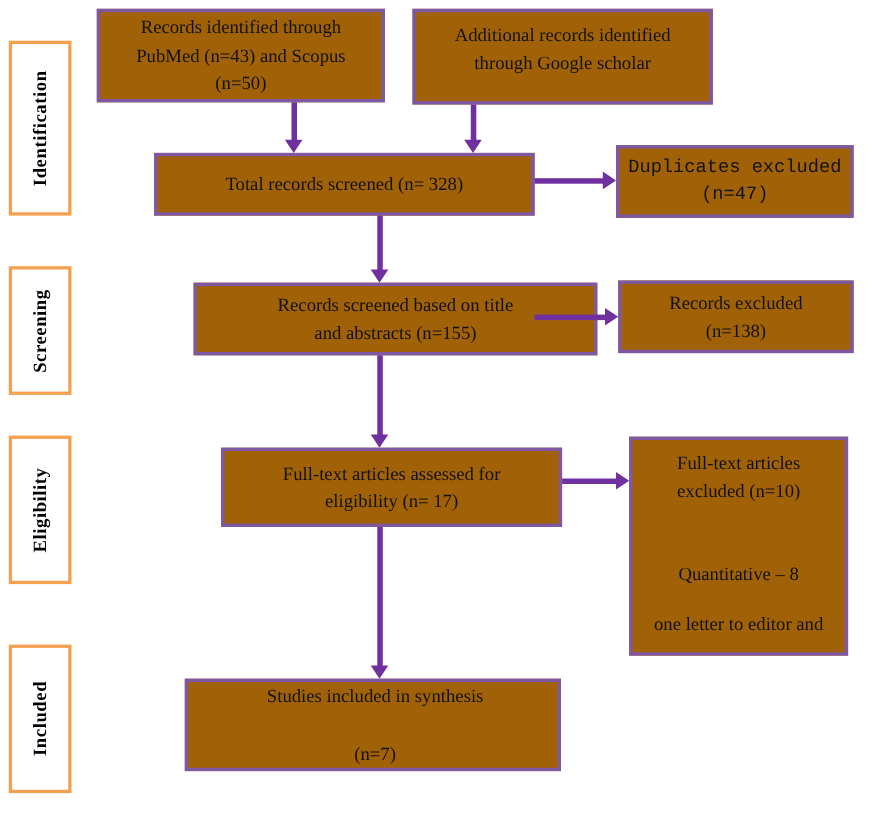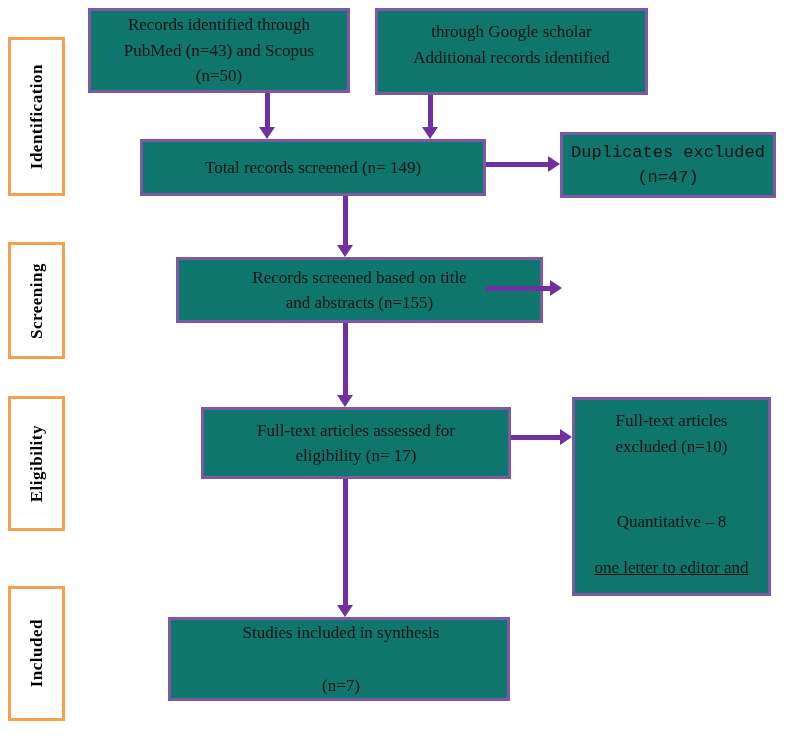--- a/index.html
+++ b/index.html
@@ -5,31 +5,31 @@
   * { margin:0; padding:0; box-sizing:border-box; }
   html,body { background:#ffffff; }
   body { font-family:"Liberation Serif", serif; }
   .canvas {
     position:relative; width:798px; height:744px;
     background:#ffffff; overflow:hidden;
   }
   .pbox {
     position:absolute;
     border:3px solid var(--box-border,#7e57a5);
-    background:#0f766e;
+    background:#a16207;
     display:flex; flex-direction:column;
     align-items:center; justify-content:center;
     text-align:center;
     font-size:17px; color:#111111; line-height:1.5;
     padding:4px 8px;
   }
   .pbox.top-align { justify-content:flex-start; padding-top:8px; }
   .line { display:block; }
   .gap-lg { margin-top:50px; }
-  .gap-md { margin-top:20px;text-decoration:underline; }
+  .gap-md { margin-top:20px; }
   .gap-sm { margin-top:28px; }
   .stage {
     position:absolute;
     border:3px solid var(--stage-border,#f4a14f);
     background:#ffffff;
     display:flex; align-items:center; justify-content:center;
   }
   .stage .vtext {
     writing-mode:vertical-rl; transform:rotate(180deg);
     font-weight:700; font-size:17px; color:#000000; letter-spacing:0.5px;
@@ -74,47 +74,51 @@
     <span class="vtext">Included</span>
   </div>
 
   <div class="pbox" style="left:88px; top:8px; width:262px; height:85px;">
     <span class="line">Records identified through</span>
     <span class="line">PubMed (n=43) and Scopus</span>
     <span class="line">(n=50)</span>
   </div>
 
   <div class="pbox top-align" style="left:375px; top:8px; width:273px; height:87px;">
+    <span class="line">Additional records identified</span>
     <span class="line">through Google scholar</span>
-    <span class="line">Additional records identified</span>
   </div>
 
   <div class="varrow" style="left:259px; top:93px; height:46px;"></div>
   <div class="varrow" style="left:422px; top:95px; height:44px;"></div>
 
   <div class="pbox" style="left:140px; top:139px; width:346px; height:57px;">
-    <span class="line">Total records screened (n= 149)</span>
+    <span class="line">Total records screened (n= 328)</span>
   </div>
 
   <div class="harrow" style="left:486px; top:156px; width:74px;"></div>
 
   <div class="pbox" style="left:560px; top:132px; width:216px; height:66px;font-family:Liberation Mono, monospace;">
     <span class="line">Duplicates excluded</span>
     <span class="line">(n=47)</span>
   </div>
 
   <div class="varrow" style="left:337px; top:196px; height:61px;"></div>
 
   <div class="pbox" style="left:176px; top:257px; width:367px; height:66px;text-align:center;">
     <span class="line">Records screened based on title</span>
     <span class="line">and abstracts (n=155)</span>
   </div>
 
   <div class="harrow" style="left:486px; top:280px; width:76px;"></div>
 
+  <div class="pbox" style="left:562px; top:255px; width:214px; height:66px;">
+    <span class="line">Records excluded</span>
+    <span class="line">(n=138)</span>
+  </div>
 
   <div class="varrow" style="left:337px; top:323px; height:84px;"></div>
 
   <div class="pbox" style="left:201px; top:407px; width:310px; height:72px;">
     <span class="line">Full-text articles assessed for</span>
     <span class="line">eligibility (n= 17)</span>
   </div>
 
   <div class="harrow" style="left:511px; top:429px; width:61px;"></div>
 

